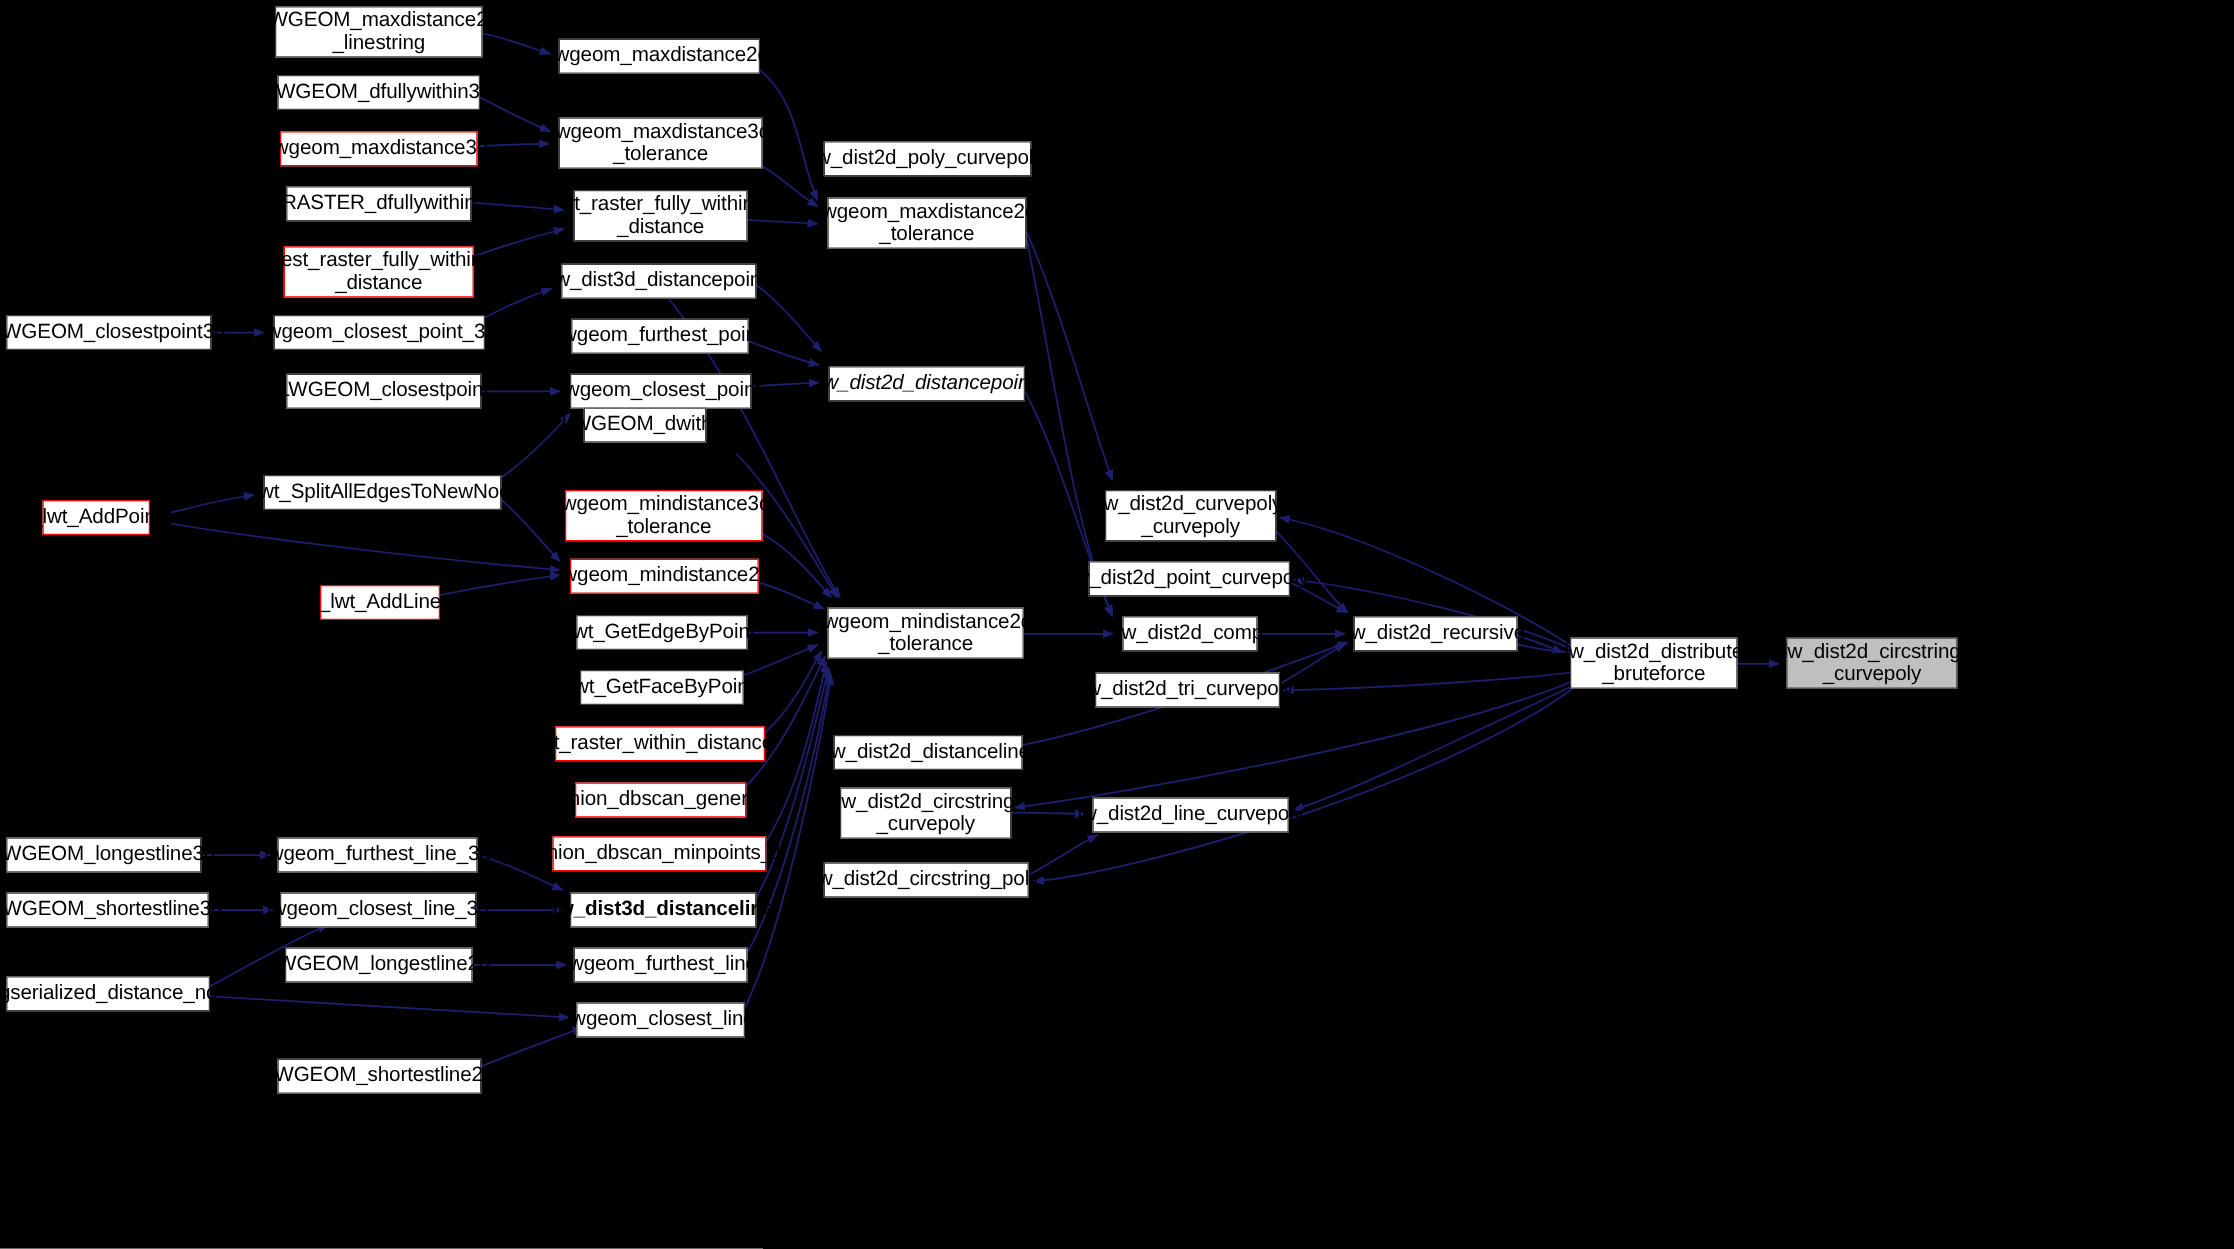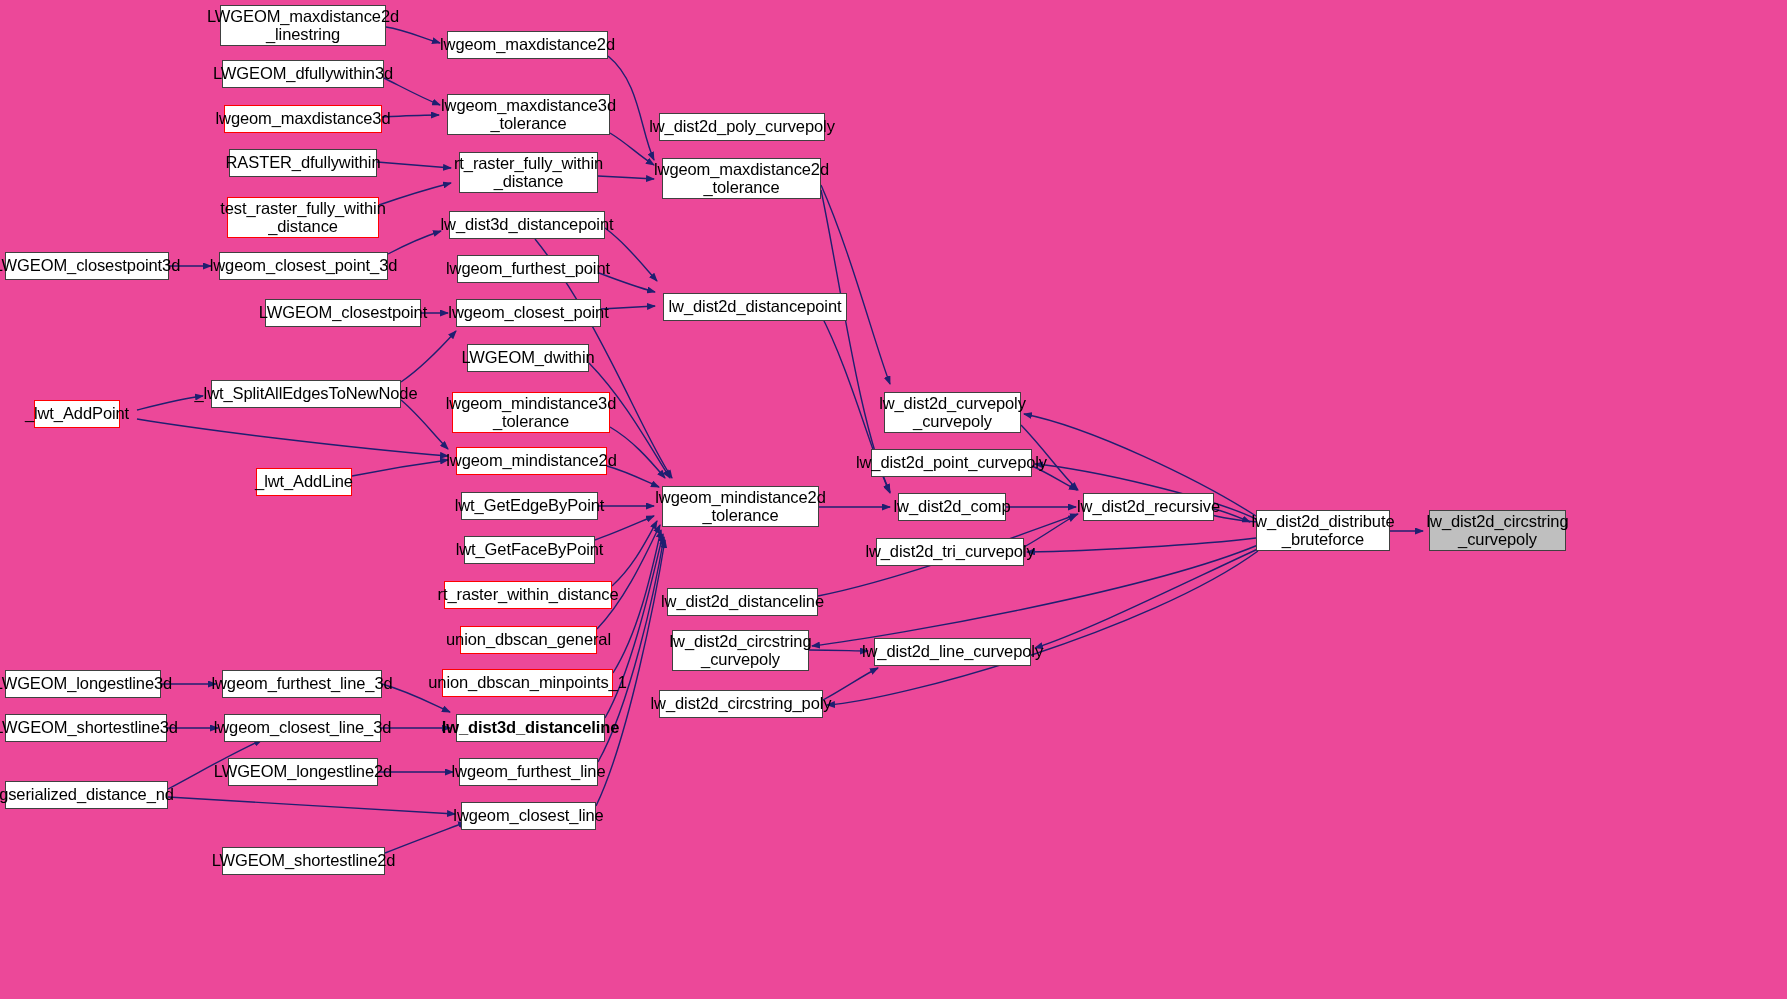--- a/index.html
+++ b/index.html
@@ -4,21 +4,21 @@
 <style>
   html, body {
     margin: 0;
     padding: 0;
     background: #ffffff;
   }
   #canvas {
     position: relative;
     width: 1787px;
     height: 999px;
-    background: #ec4899;
+    background: #000000;
     font-family: "Liberation Sans", "DejaVu Sans", sans-serif;
     overflow: hidden;
   }
   #edge-layer {
     position: absolute;
     left: 0;
     top: 0;
     width: 1787px;
     height: 999px;
     pointer-events: none;
@@ -133,24 +133,24 @@
       <div class="node" style="left: 459px; top: 152px; width: 139px; height: 41px;">rt_raster_fully_within
 _distance</div>
       <div class="node" style="left: 662px; top: 158px; width: 159px; height: 41px;">lwgeom_maxdistance2d
 _tolerance</div>
       <div class="node red" style="left: 227px; top: 197px; width: 152px; height: 41px;">test_raster_fully_within
 _distance</div>
       <div class="node" style="left: 449px; top: 211px; width: 156px; height: 28px;">lw_dist3d_distancepoint</div>
       <div class="node" style="left: 5px; top: 252px; width: 164px; height: 28px;">LWGEOM_closestpoint3d</div>
       <div class="node" style="left: 219px; top: 252px; width: 169px; height: 28px;">lwgeom_closest_point_3d</div>
       <div class="node" style="left: 457px; top: 255px; width: 142px; height: 28px;">lwgeom_furthest_point</div>
-      <div class="node" style="left: 229px; top: 299px; width: 156px; height: 28px; margin-left: 36px;">LWGEOM_closestpoint</div>
+      <div class="node" style="left: 229px; top: 299px; width: 156px; height: 28px;">LWGEOM_closestpoint</div>
       <div class="node" style="left: 456px; top: 299px; width: 145px; height: 28px;">lwgeom_closest_point</div>
-      <div class="node" style="left: 663px; top: 293px; width: 184px; height: 28px;">lw_dist2d_distancepoint</div>
-      <div class="node" style="left: 467px; top: 344px; width: 122px; height: 28px;">LWGEOM_dwithin</div>
+      <div class="node" style="left: 663px; top: 293px; width: 157px; height: 28px; font-style: italic;">lw_dist2d_distancepoint</div>
+      <div class="node" style="left: 467px; top: 326px; width: 98px; height: 28px;">LWGEOM_dwithin</div>
       <div class="node" style="left: 211px; top: 380px; width: 190px; height: 28px;">_lwt_SplitAllEdgesToNewNode</div>
       <div class="node red" style="left: 452px; top: 392px; width: 158px; height: 41px;">lwgeom_mindistance3d
 _tolerance</div>
       <div class="node red" style="left: 34px; top: 400px; width: 86px; height: 28px;">_lwt_AddPoint</div>
       <div class="node" style="left: 884px; top: 392px; width: 137px; height: 41px;">lw_dist2d_curvepoly
 _curvepoly</div>
       <div class="node red" style="left: 456px; top: 447px; width: 151px; height: 28px;">lwgeom_mindistance2d</div>
       <div class="node" style="left: 871px; top: 449px; width: 161px; height: 28px;">lw_dist2d_point_curvepoly</div>
       <div class="node red" style="left: 256px; top: 468px; width: 96px; height: 28px;">_lwt_AddLine</div>
       <div class="node" style="left: 461px; top: 492px; width: 137px; height: 28px;">lwt_GetEdgeByPoint</div>

